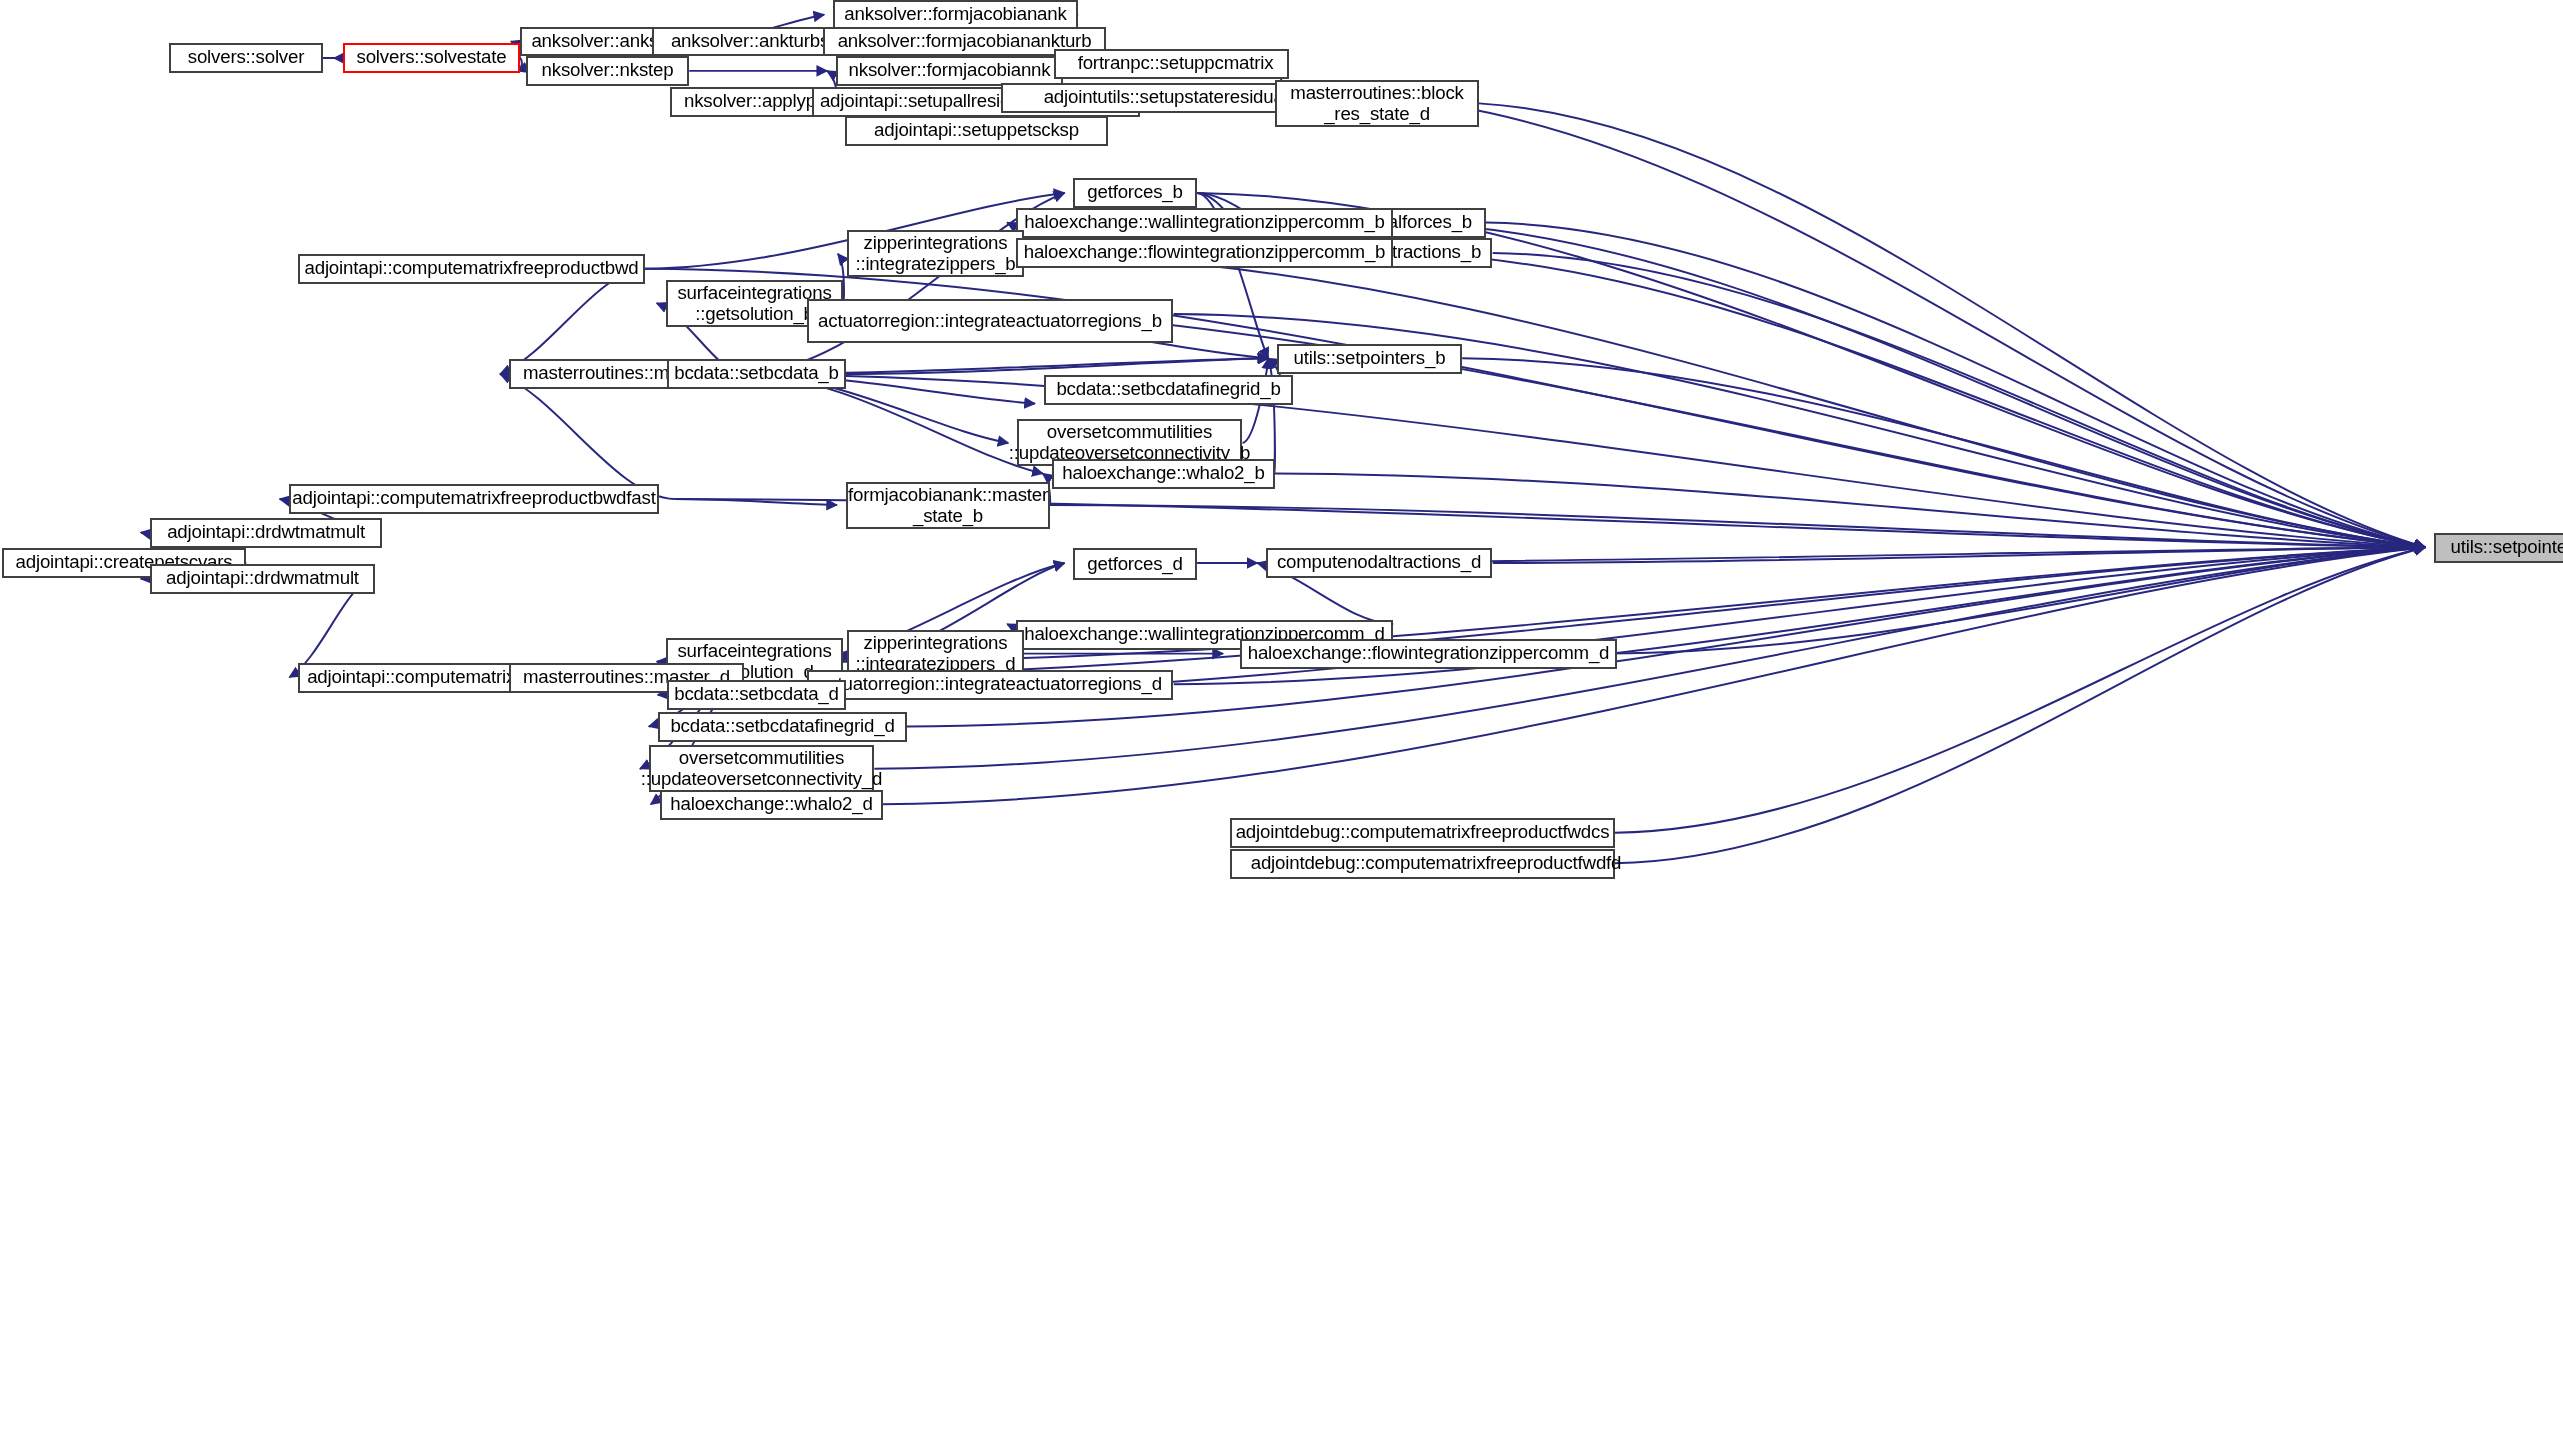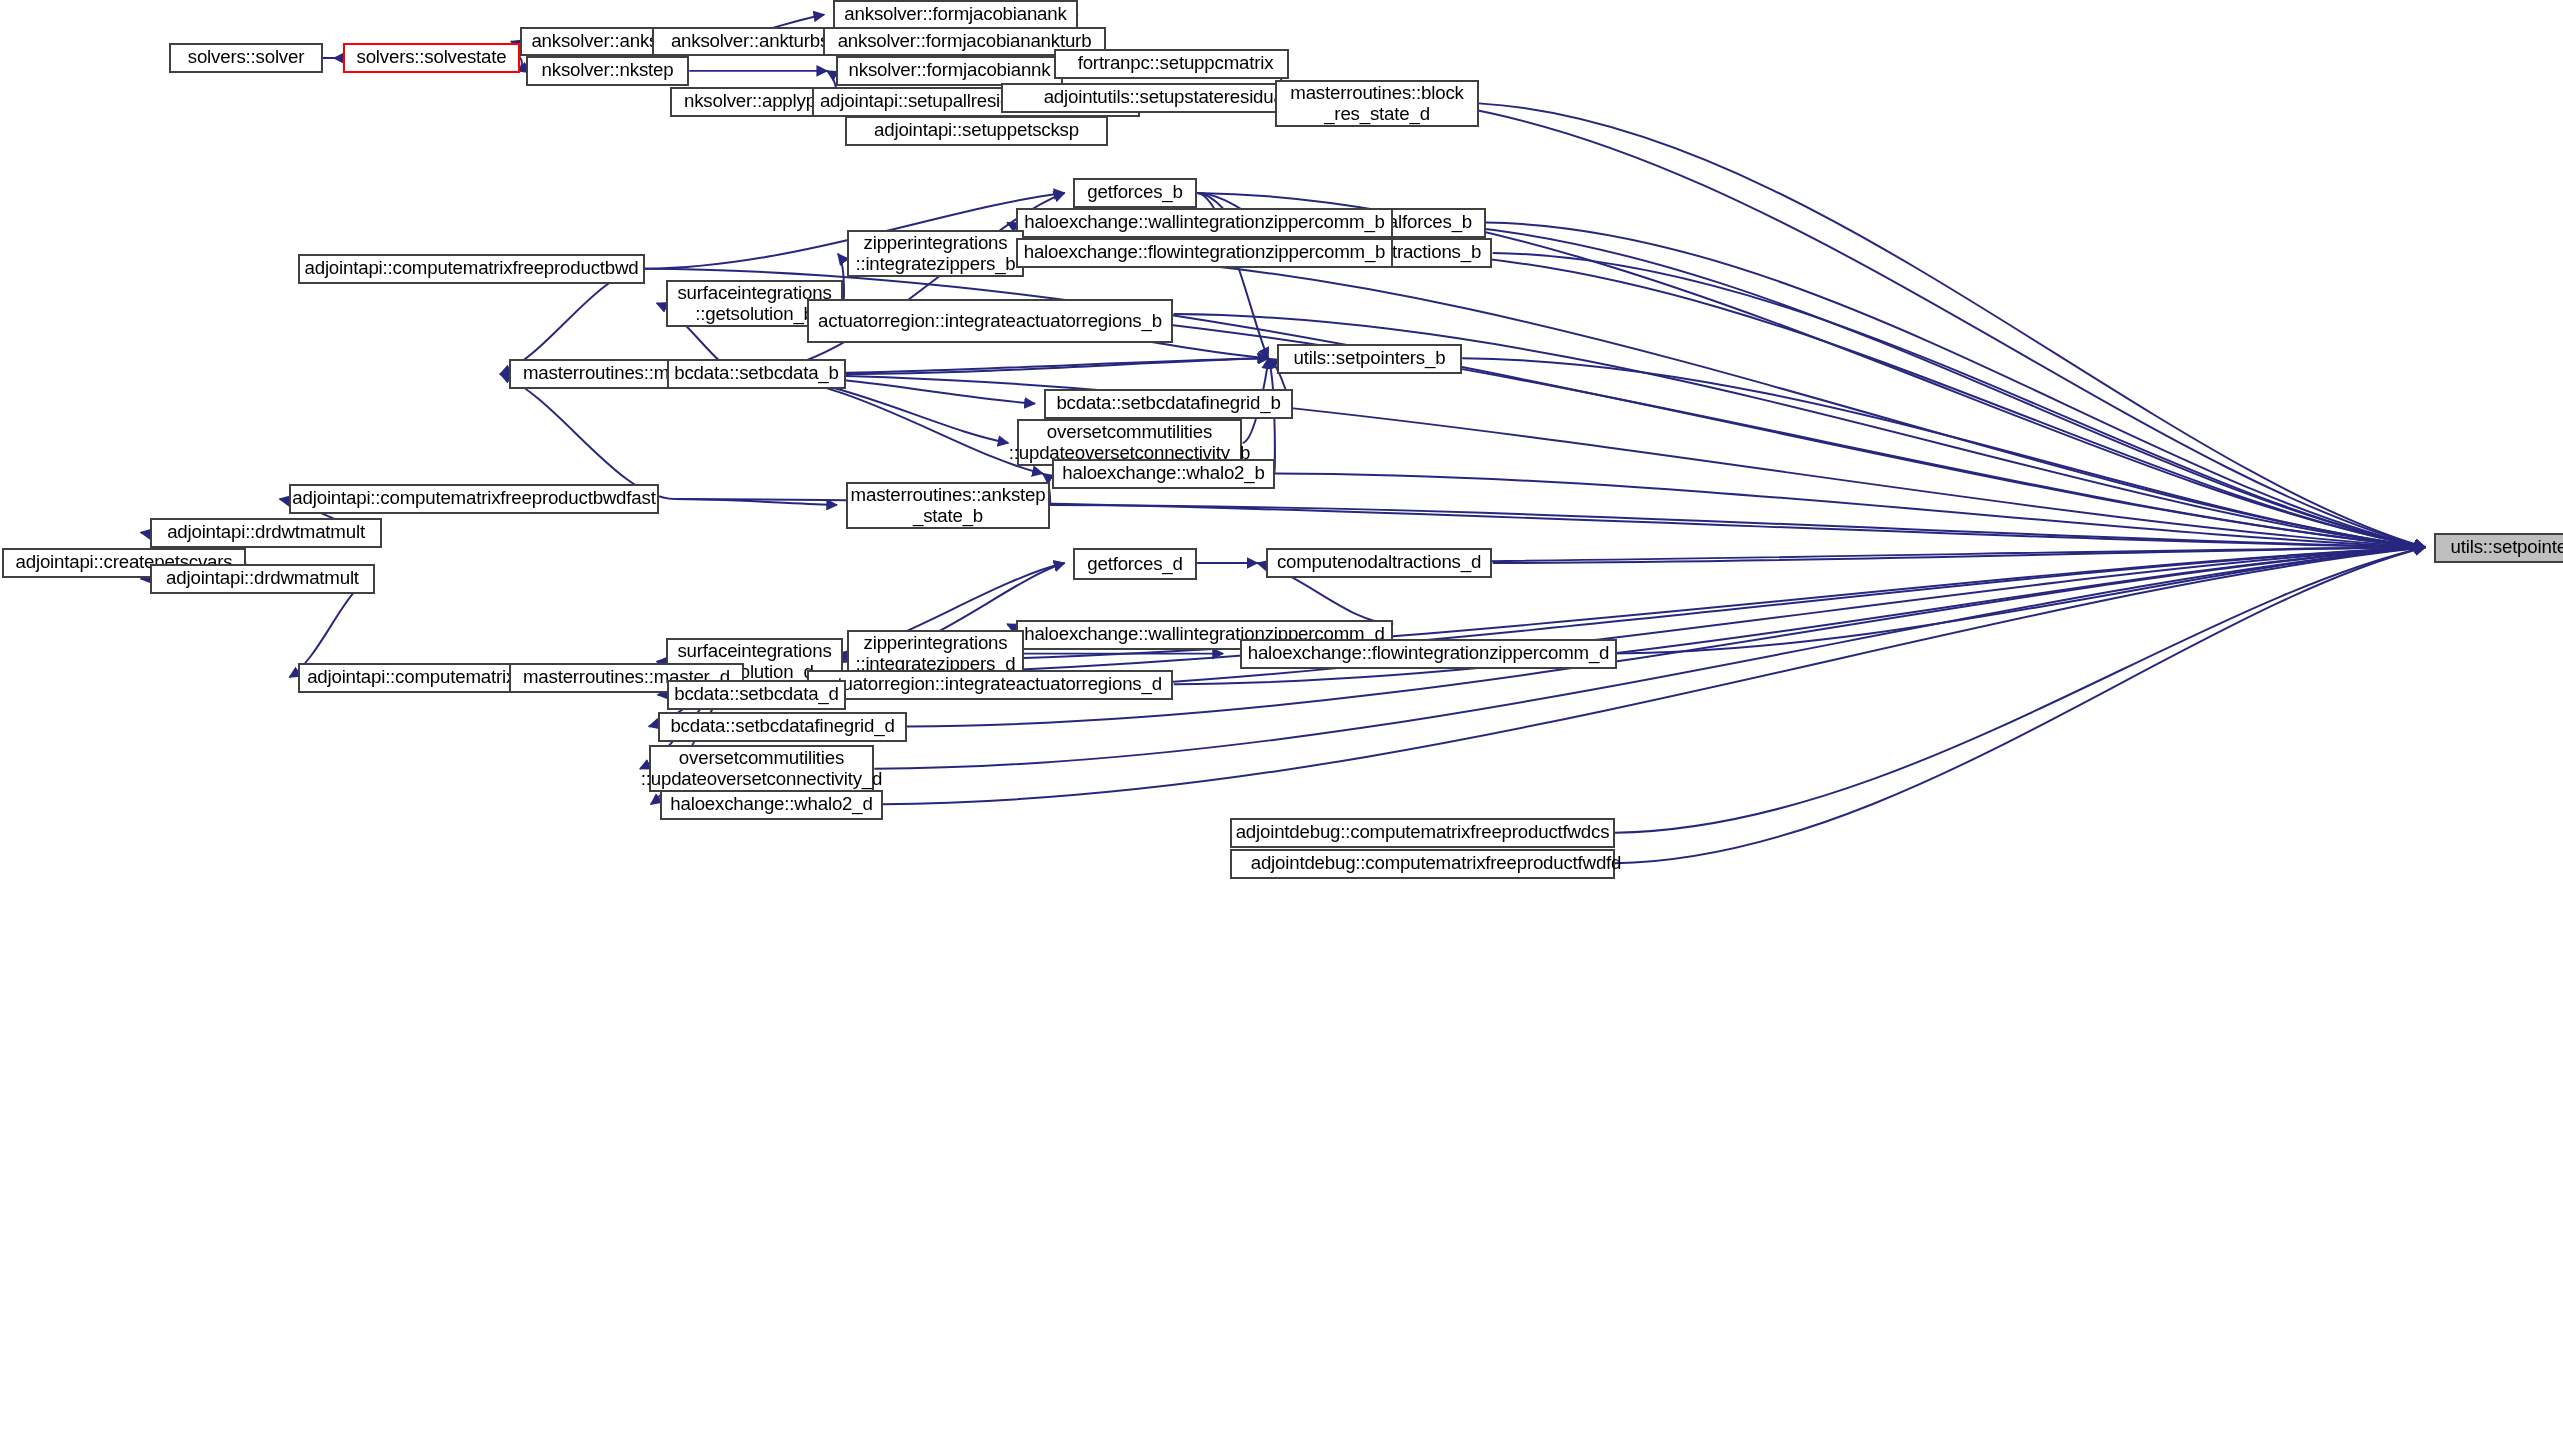--- a/index.html
+++ b/index.html
@@ -169,26 +169,26 @@
       <div class="node" style="left: 847px; top: 230px; width: 177px; height: 47px;">zipperintegrations
 ::integratezippers_b</div>
       <div class="node" style="left: 1016px; top: 238px; width: 377px; height: 29.5px;">haloexchange::flowintegrationzippercomm_b</div>
       <div class="node" style="left: 666px; top: 280px; width: 177px; height: 47px;">surfaceintegrations
 ::getsolution_b</div>
       <div class="node" style="left: 807px; top: 299px; width: 366px; height: 44px;">actuatorregion::integrateactuatorregions_b</div>
       <div class="node" style="left: 298px; top: 254px; width: 347px; height: 29.5px;">adjointapi::computematrixfreeproductbwd</div>
       <div class="node" style="left: 1277px; top: 344px; width: 185px; height: 29.5px;">utils::setpointers_b</div>
       <div class="node" style="left: 509px; top: 359px; width: 235px; height: 29.5px;">masterroutines::master_b</div>
       <div class="node" style="left: 667px; top: 359px; width: 179px; height: 29.5px;">bcdata::setbcdata_b</div>
-      <div class="node" style="left: 1044px; top: 389px; width: 249px; height: 29.5px;">bcdata::setbcdatafinegrid_b</div>
+      <div class="node" style="left: 1044px; top: 375px; width: 249px; height: 29.5px;">bcdata::setbcdatafinegrid_b</div>
       <div class="node" style="left: 1017px; top: 419px; width: 225px; height: 47px;">oversetcommutilities
 ::updateoversetconnectivity_b</div>
       <div class="node" style="left: 1052px; top: 459px; width: 223px; height: 29.5px;">haloexchange::whalo2_b</div>
       <div class="node" style="left: 289px; top: 484px; width: 370px; height: 29.5px;">adjointapi::computematrixfreeproductbwdfast</div>
-      <div class="node" style="left: 846px; top: 482px; width: 204px; height: 47px;">masterroutines::ankstep
+      <div class="node" style="left: 846px; top: 482px; width: 204px; height: 47px;">formjacobianank::master
 _state_b</div>
       <div class="node" style="left: 150px; top: 518px; width: 232px; height: 29.5px;">adjointapi::drdwtmatmult</div>
       <div class="node" style="left: 2px; top: 548px; width: 244px; height: 29.5px;">adjointapi::createpetscvars</div>
       <div class="node" style="left: 150px; top: 564px; width: 225px; height: 29.5px;">adjointapi::drdwmatmult</div>
       <div class="node current" style="left: 2434px; top: 533px; width: 185px; height: 29.5px;">utils::setpointers_d</div>
       <div class="node" style="left: 1073px; top: 548px; width: 124px; height: 32px;">getforces_d</div>
       <div class="node" style="left: 1266px; top: 548px; width: 226px; height: 29.5px;">computenodaltractions_d</div>
       <div class="node" style="left: 1016px; top: 620px; width: 377px; height: 29.5px;">haloexchange::wallintegrationzippercomm_d</div>
       <div class="node" style="left: 847px; top: 630px; width: 177px; height: 47px;">zipperintegrations
 ::integratezippers_d</div>

